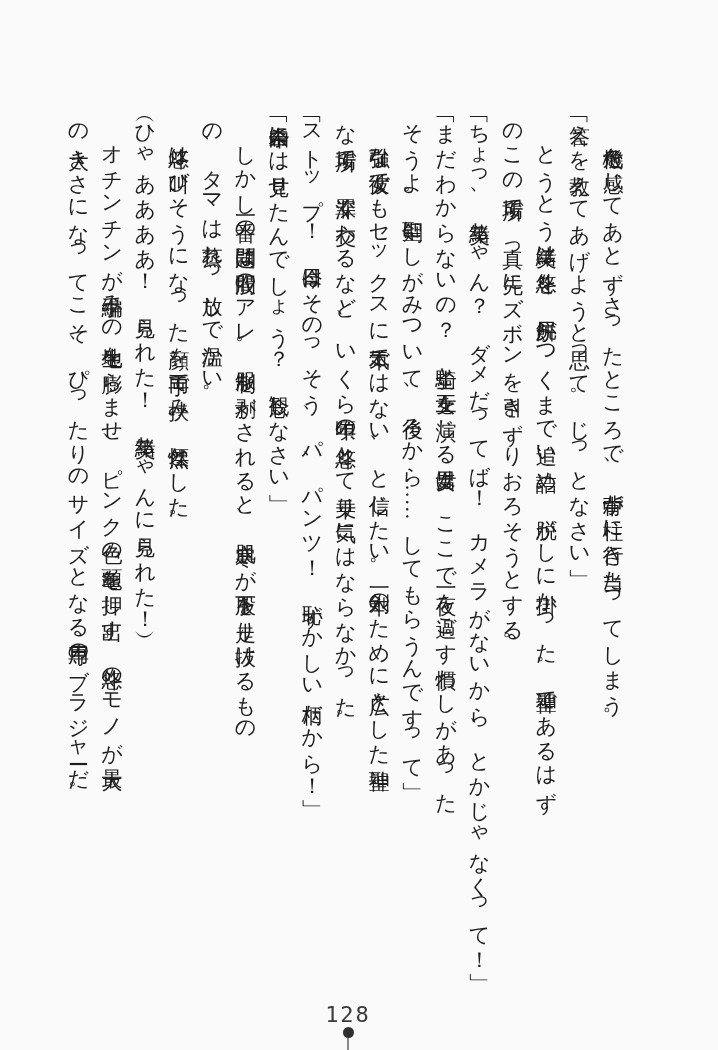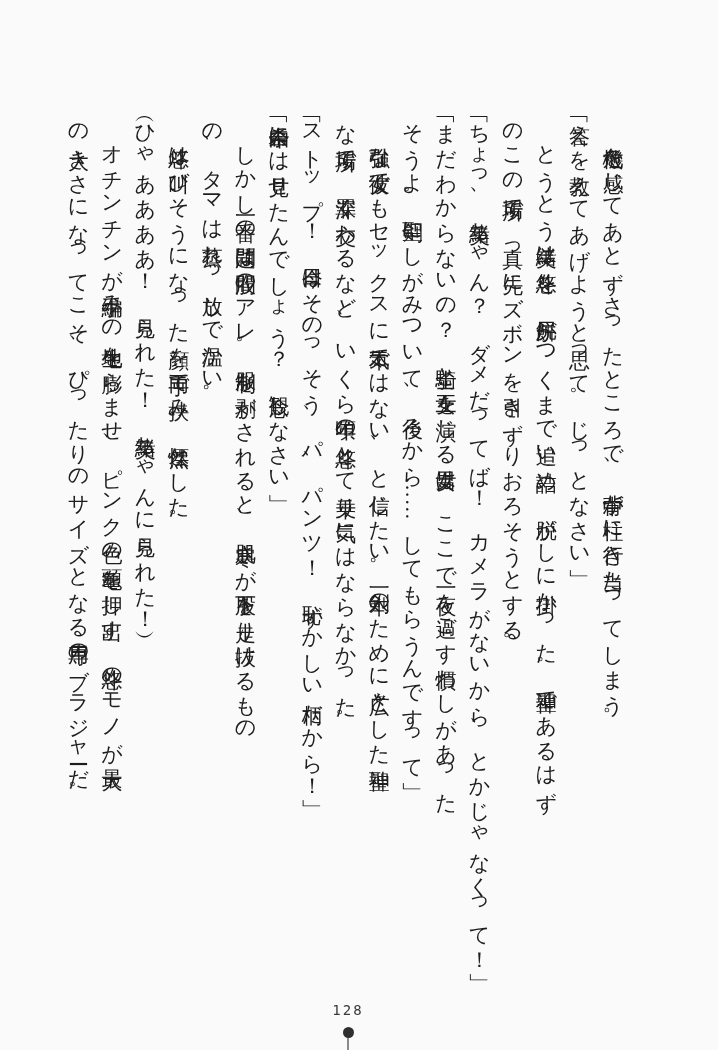--- a/index.html
+++ b/index.html
@@ -26,21 +26,21 @@
     letter-spacing: 0.8px;
     color: #1d1d1d;
   }
   .col { white-space: nowrap; }
   .page-number {
     position: absolute;
     top: 1002px; left: 318px;
     width: 60px;
     text-align: center;
     font-family: "DejaVu Sans Mono", "Liberation Mono", monospace;
-    font-size: 14px;
+    font-size: 22px;
     letter-spacing: 2px;
     color: #3a3a3a;
   }
   .marker {
     position: absolute;
     left: 341px; top: 1027px;
     width: 14px; height: 23px;
   }
   .marker-dot {
     width: 11px; height: 11px;

